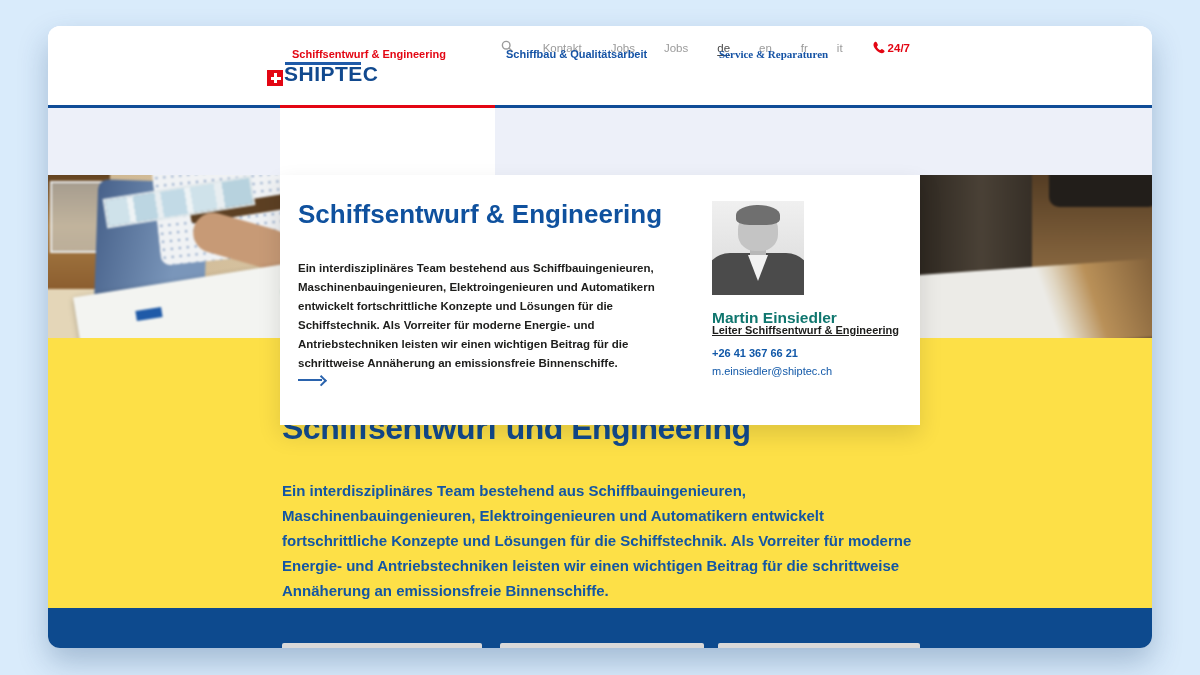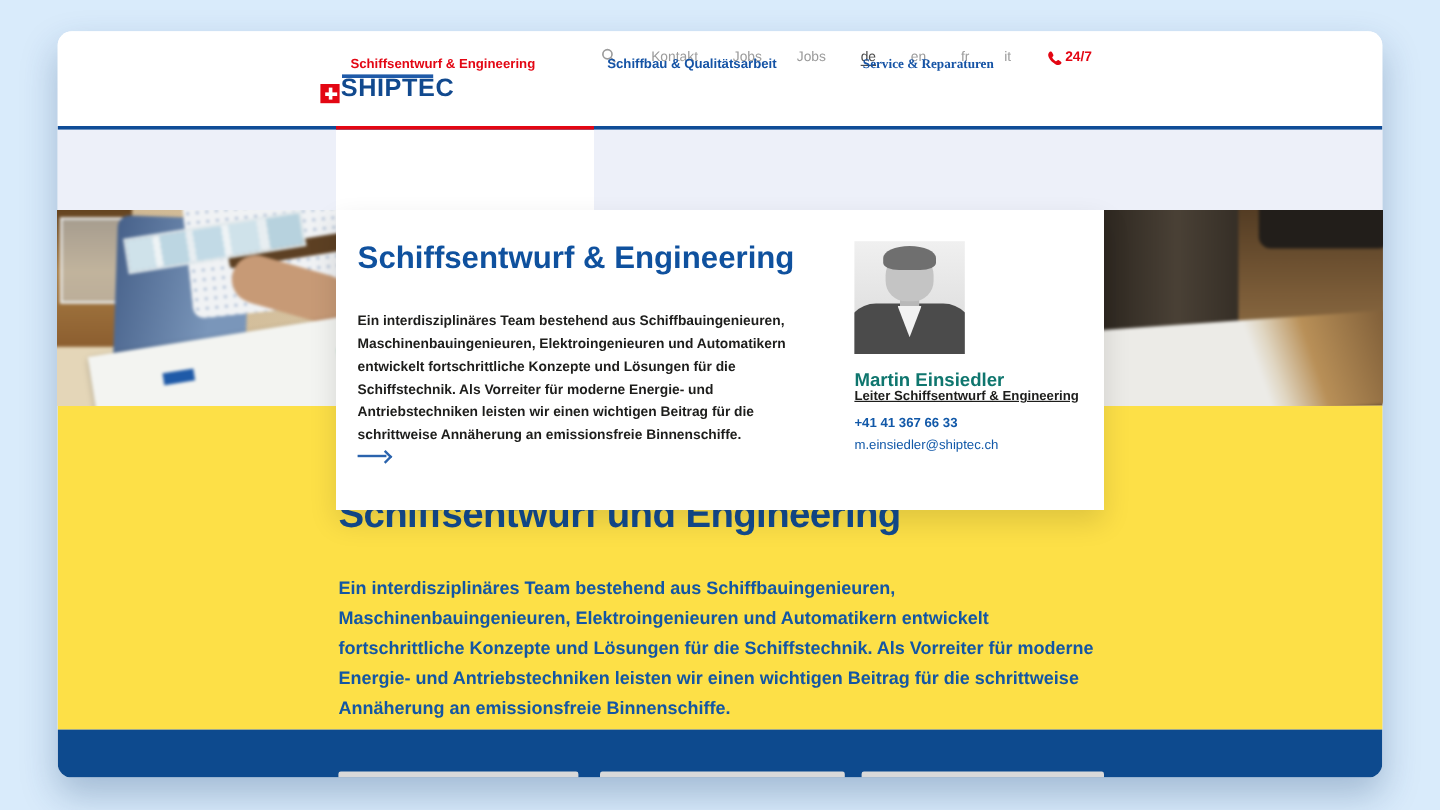--- a/index.html
+++ b/index.html
@@ -185,21 +185,21 @@
 
     <div class="contact-photo">
       <div class="cp cp-suit"></div>
       <div class="cp cp-neck"></div>
       <div class="cp cp-shirt"></div>
       <div class="cp cp-head"></div>
       <div class="cp cp-hair"></div>
     </div>
     <div class="contact-name">Martin Einsiedler</div>
     <div class="contact-role">Leiter Schiffsentwurf &amp; Engineering</div>
-    <div class="contact-phone">+41 41 367 66 33</div>
+    <div class="contact-phone">+26 41 367 66 21</div>
     <div class="contact-email">m.einsiedler@shiptec.ch</div>
   </div>
 
   <div class="band">
     <div class="card-sliver cs1"></div>
     <div class="card-sliver cs2"></div>
     <div class="card-sliver cs3"></div>
   </div>
 
 </div>

